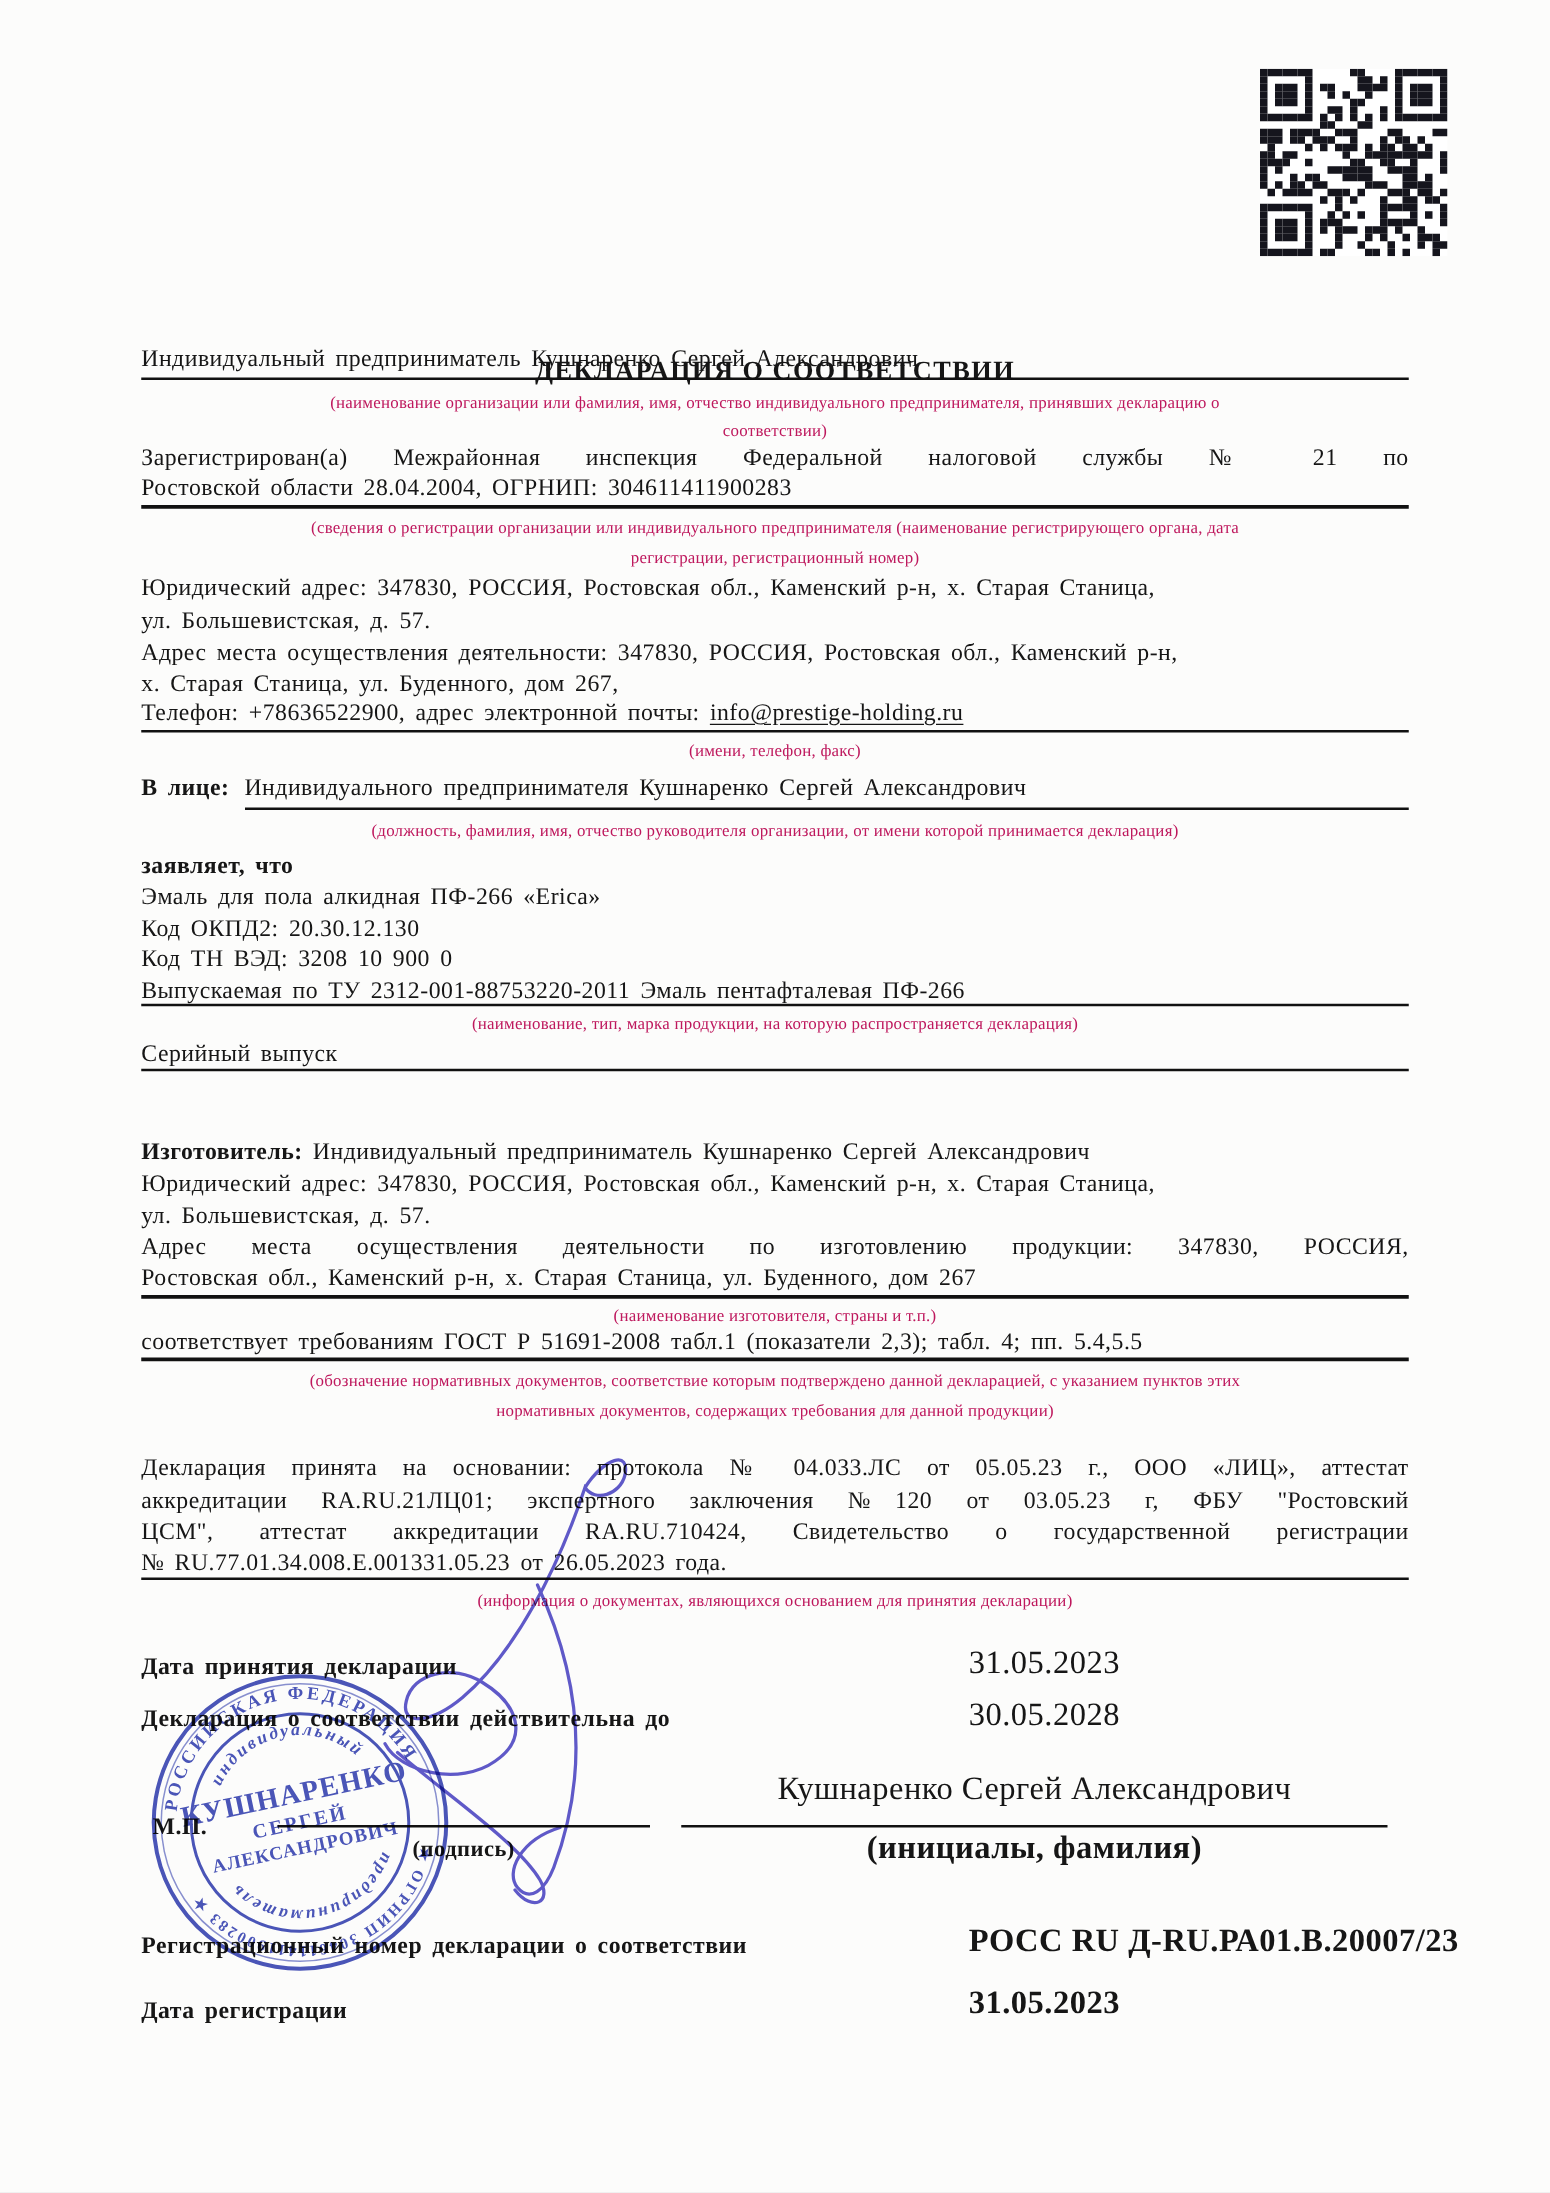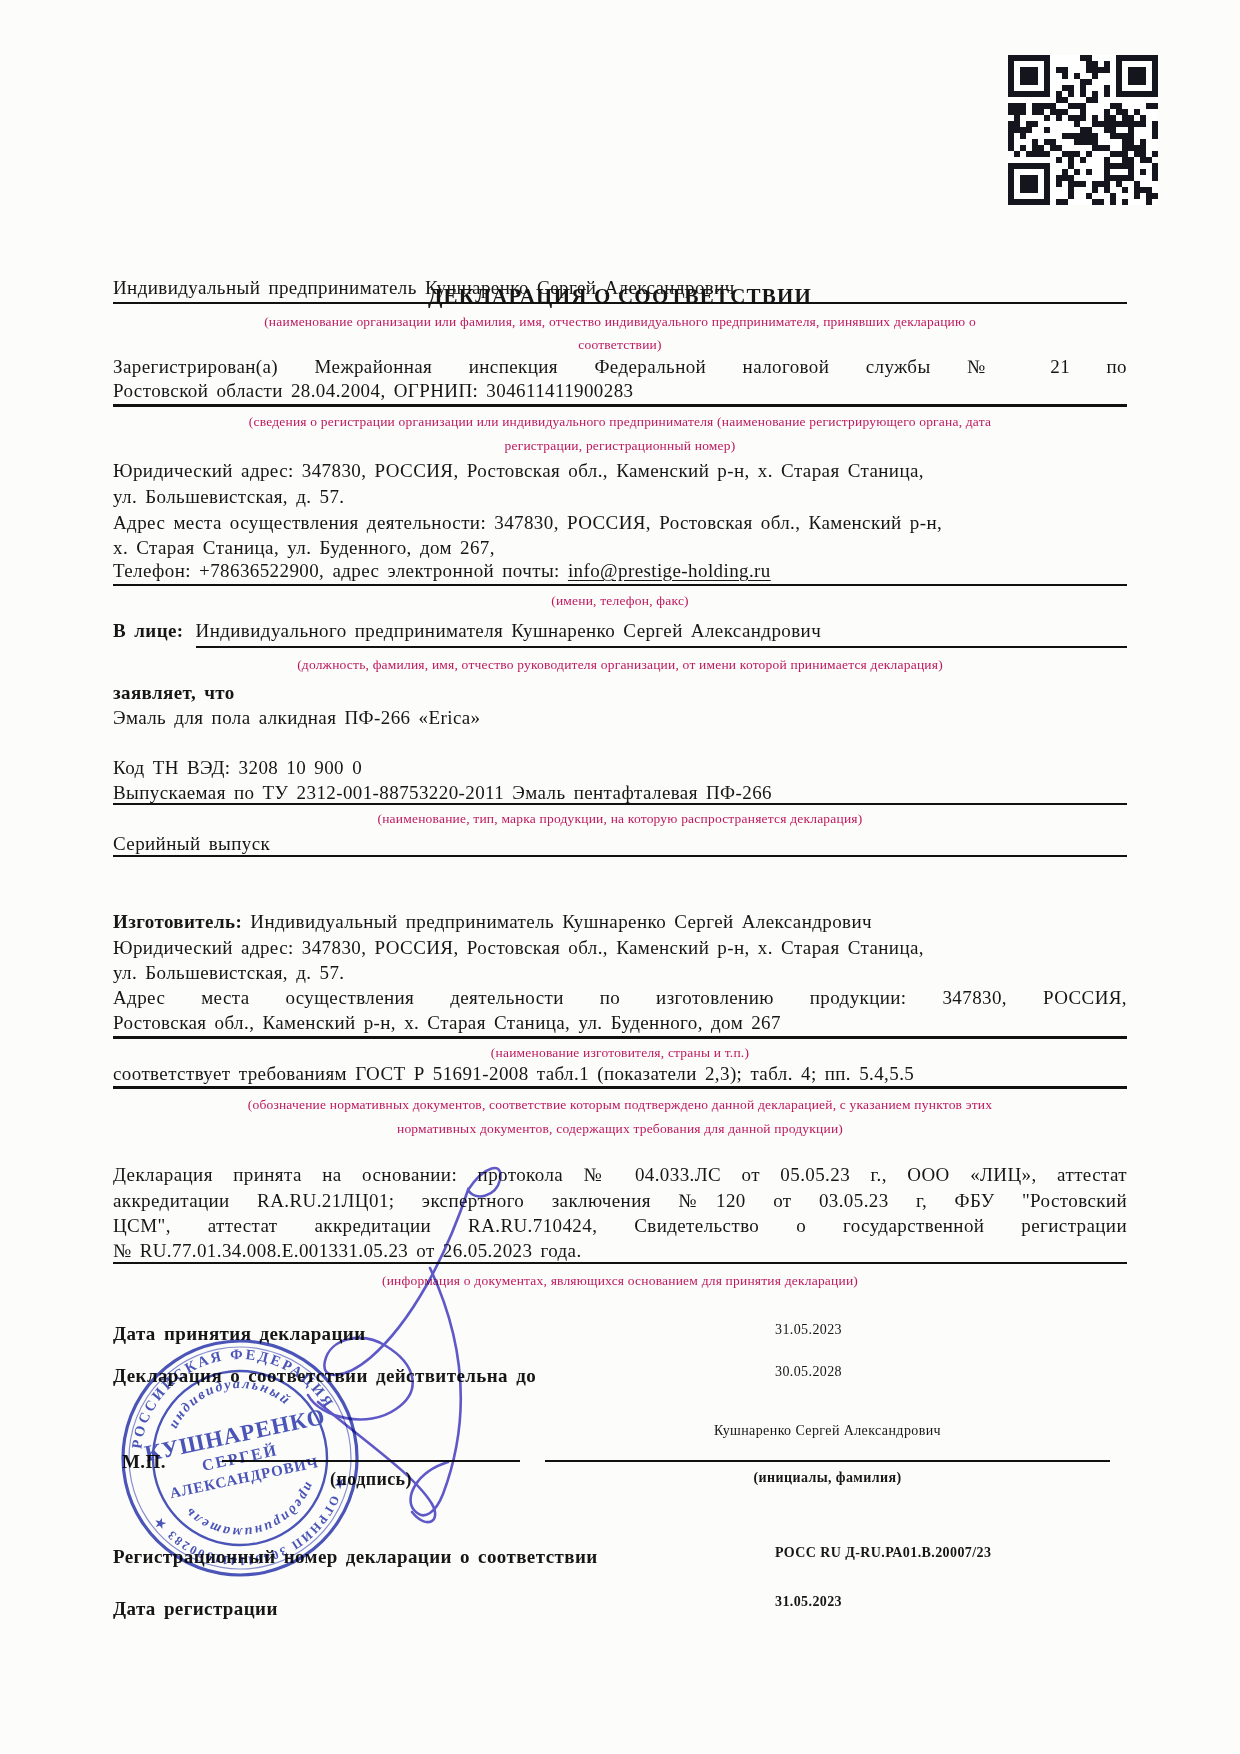--- a/index.html
+++ b/index.html
@@ -19,21 +19,21 @@
     position:absolute;left:113px;width:1014px;text-align:center;
     font-size:13.5px;line-height:18px;letter-spacing:.2px;color:#be185d;
   }
   .b{font-weight:700;}
   .ctr{text-align:center;}
   .title{
     position:absolute;left:113px;width:1014px;text-align:center;
     font-size:21px;font-weight:700;letter-spacing:1.2px;margin-top:36px;
   }
   .rule{position:absolute;background:#111;}
-  .val{position:absolute;font-size:14px;line-height:24px;letter-spacing:.4px;white-space:nowrap;}
+  .val{position:absolute;font-size:26px;line-height:24px;letter-spacing:.4px;white-space:nowrap;}
   .email{text-decoration:underline;text-underline-offset:3px;}
   #qr{position:absolute;left:1008px;top:55px;width:150px;height:150px;}
   #stamp{
     position:absolute;left:104px;top:1322px;
     transform:rotate(-12deg);
     mix-blend-mode:multiply;opacity:.92;
   }
   #signature{
     position:absolute;left:200px;top:1150px;
     mix-blend-mode:multiply;opacity:.88;
@@ -373,20 +373,21 @@
   <div class="ln" style="top:559px"><span>Телефон: +78636522900, адрес электронной почты: </span><span class="email">info@prestige-holding.ru</span></div>
   <div class="rule" style="top:584px;left:113px;width:1014px;height:2px"></div>
   <div class="c" style="top:592px">(имени, телефон, факс)</div>
 
   <div class="ln" style="top:619px"><span class="b">В лице:</span><span style="padding-left:12px">Индивидуального предпринимателя Кушнаренко Сергей Александрович</span></div>
   <div class="rule" style="top:646px;left:196px;width:931px;height:2px"></div>
   <div class="c" style="top:656px">(должность, фамилия, имя, отчество руководителя организации, от имени которой принимается декларация)</div>
 
   <div class="ln b" style="top:681px">заявляет, что</div>
   <div class="ln" style="top:706px">Эмаль для пола алкидная ПФ-266 «Erica»</div>
+  <div class="ln" style="top:732px">Код ОКПД2: 20.30.12.130</div>
   <div class="ln" style="top:756px">Код ТН ВЭД: 3208 10 900 0</div>
   <div class="ln" style="top:781px">Выпускаемая по ТУ 2312-001-88753220-2011 Эмаль пентафталевая ПФ-266</div>
   <div class="rule" style="top:803px;left:113px;width:1014px;height:2px"></div>
   <div class="c" style="top:810px">(наименование, тип, марка продукции, на которую распространяется декларация)</div>
 
   <div class="ln" style="top:832px">Серийный выпуск</div>
   <div class="rule" style="top:855px;left:113px;width:1014px;height:2px"></div>
 
   <div class="ln" style="top:910px"><span class="b">Изготовитель:</span><span> Индивидуальный предприниматель Кушнаренко Сергей Александрович</span></div>
   <div class="ln" style="top:936px">Юридический адрес: 347830, РОССИЯ, Ростовская обл., Каменский р-н, х. Старая Станица,</div>

